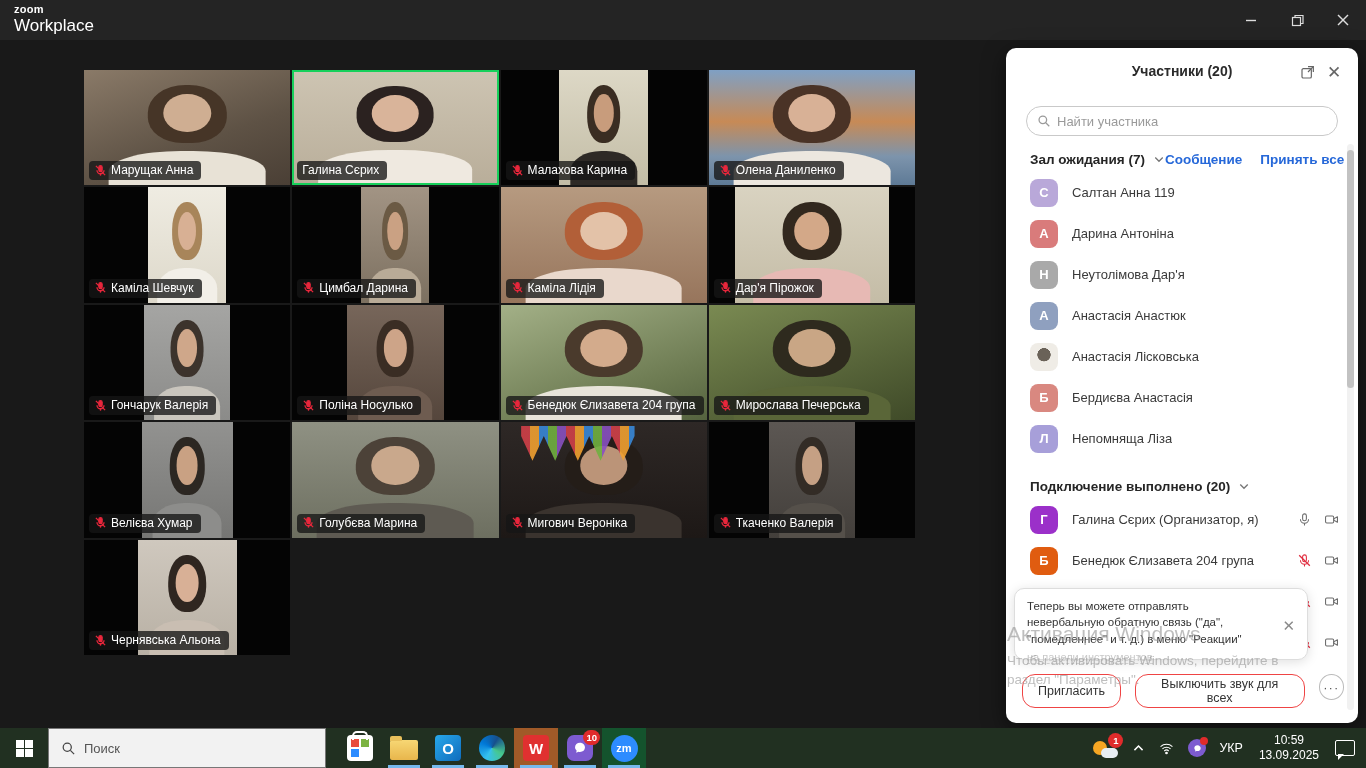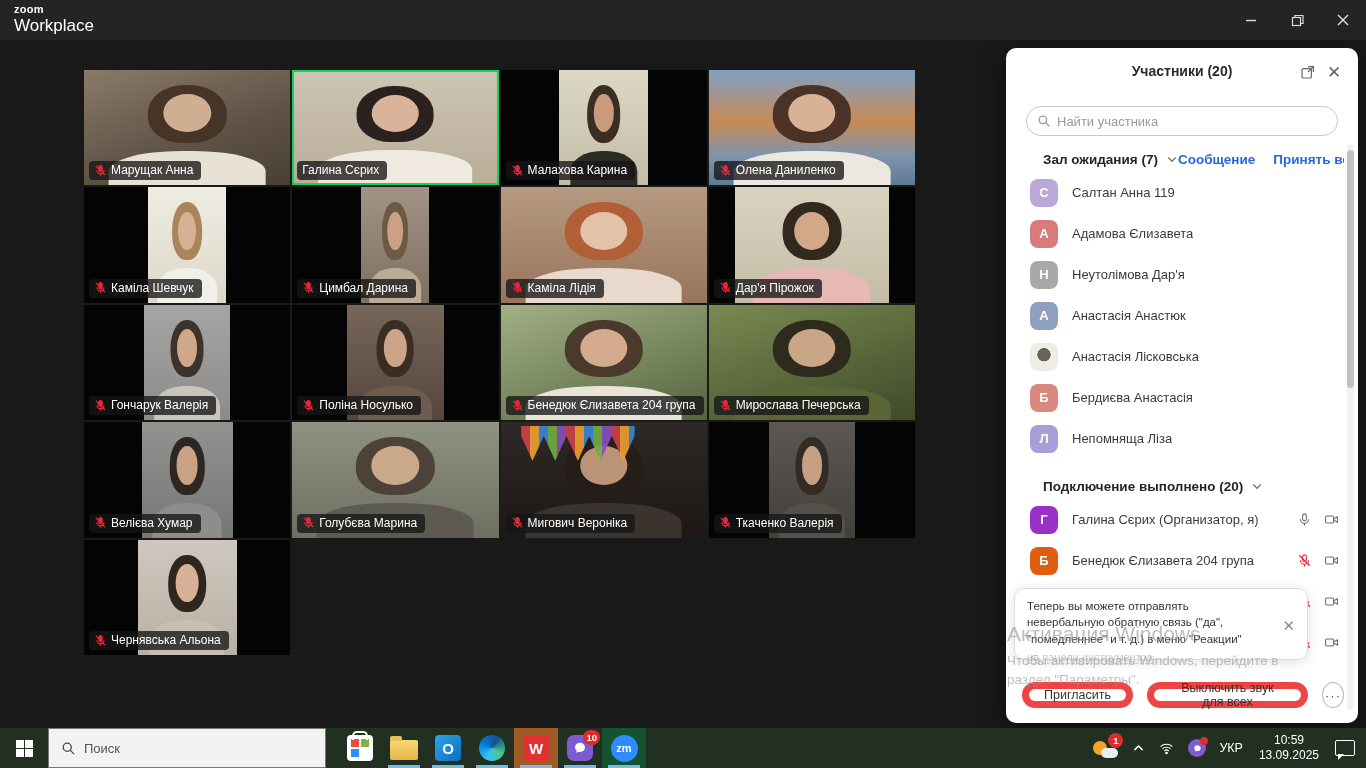--- a/index.html
+++ b/index.html
@@ -44,21 +44,21 @@
     border-radius:10px; box-shadow:0 6px 22px rgba(0,0,0,.5); overflow:hidden; color:#333; }
   .panel-header { position:relative; height:46px; }
   .panel-title { position:absolute; left:0; right:0; top:15px; text-align:center; font-size:14px; font-weight:700; color:#2b2b2b; }
   .hdr-icon { position:absolute; top:14px; width:20px; height:20px; display:flex; align-items:center; justify-content:center; color:#666; }
   .hdr-popup { right:40px; }
   .hdr-close { right:14px; font-size:17px; }
   .search-wrap { margin:12px 20px 10px; height:30px; border:1px solid #c9c9c9; border-radius:16px;
     display:flex; align-items:center; padding:0 10px; gap:6px; }
   .search-wrap input { border:none; outline:none; flex:1; font-size:13px; color:#333; background:transparent; font-family:inherit; }
   .search-wrap input::placeholder { color:#9a9a9a; }
-  .sec-row { display:flex; align-items:center; height:26px; padding:0 10px 0 37px; margin-right:14px;
+  .sec-row { display:flex; align-items:center; height:26px; padding:0 10px 0 24px; margin-right:14px;
     overflow:hidden; white-space:nowrap; }
   .sec-label { font-size:13.5px; font-weight:700; color:#262626; }
   .sec-chevron { margin-left:8px; color:#777; display:flex; }
   .sec-links { margin-left:auto; display:flex; gap:18px; }
   .sec-link { font-size:13.5px; font-weight:700; color:#2668d9; }
   .sec-connected { margin-top:14px; }
   .p-row { display:flex; align-items:center; height:41px; padding:0 18px 0 24px; }
   .avatar { width:28px; height:28px; border-radius:8px; flex:0 0 auto; display:flex; align-items:center;
     justify-content:center; color:#fff; font-size:13px; font-weight:700; overflow:hidden; }
   .p-name { margin-left:14px; font-size:13px; color:#3a3a3a; white-space:nowrap; overflow:hidden; }
@@ -66,21 +66,21 @@
 
   
   #toast { position:absolute; left:8px; top:540px; width:294px; height:72px; background:#fff; z-index:30;
     border:1px solid #ddd; border-radius:10px; box-shadow:0 2px 12px rgba(0,0,0,.13); padding:9px 34px 8px 12px; }
   #toast .t-line { font-size:11.5px; color:#333; line-height:1.42; white-space:nowrap; }
   #toast .t-link { display:inline-block; margin-top:2px; font-size:11px; color:#c9c9c9; border-bottom:1px dashed #cfcfcf; }
   #toast .t-close { position:absolute; right:12px; top:28px; color:#8a8a8a; font-size:15px; }
 
   
   .panel-actions { position:absolute; left:16px; right:14px; bottom:15px; display:flex; gap:14px; z-index:20; }
-  .pill-btn { height:26px; border:7px solid #ef4444; border-radius:13px; background:#fff; font-size:12.5px;
+  .pill-btn { height:34px; border:1px solid #ef4444; border-radius:13px; background:#fff; font-size:12.5px;
     color:#333; padding:0 15px; display:flex; align-items:center; font-family:inherit; }
   .more-btn { margin-left:auto; width:27px; height:26px; border:1px solid #bbb; border-radius:50%;
     background:#fff; color:#555; font-size:13px; letter-spacing:1px; display:flex; align-items:center; justify-content:center; }
 
   
   .scroll-track { position:absolute; right:4px; top:96px; width:7px; height:566px; background:#f1f1f1; border-radius:4px; }
   .scroll-thumb { position:absolute; right:4px; top:102px; width:7px; height:238px; background:#c2c2c2; border-radius:4px; z-index:5; }
 
   
   #watermark { position:absolute; left:1007px; top:582px; z-index:40; pointer-events:none; color:rgba(150,150,150,.62); }
@@ -546,21 +546,21 @@
             <div class="avatar" style="background: rgb(185, 168, 217);">
               <span>С</span>
             </div>
             <div class="p-name">Салтан Анна 119</div>
           </div>
 
           <div class="p-row">
             <div class="avatar" style="background: rgb(217, 123, 123);">
               <span>А</span>
             </div>
-            <div class="p-name">Адамова Єлизавета</div>
+            <div class="p-name">Дарина Антоніна</div>
           </div>
 
           <div class="p-row">
             <div class="avatar" style="background: rgb(169, 169, 169);">
               <span>Н</span>
             </div>
             <div class="p-name">Неутолімова Дар'я</div>
           </div>
 
           <div class="p-row">

